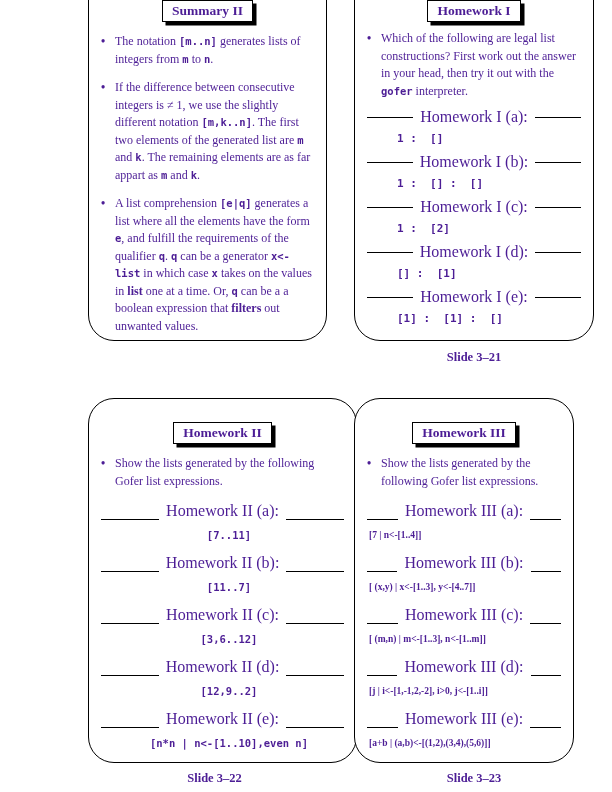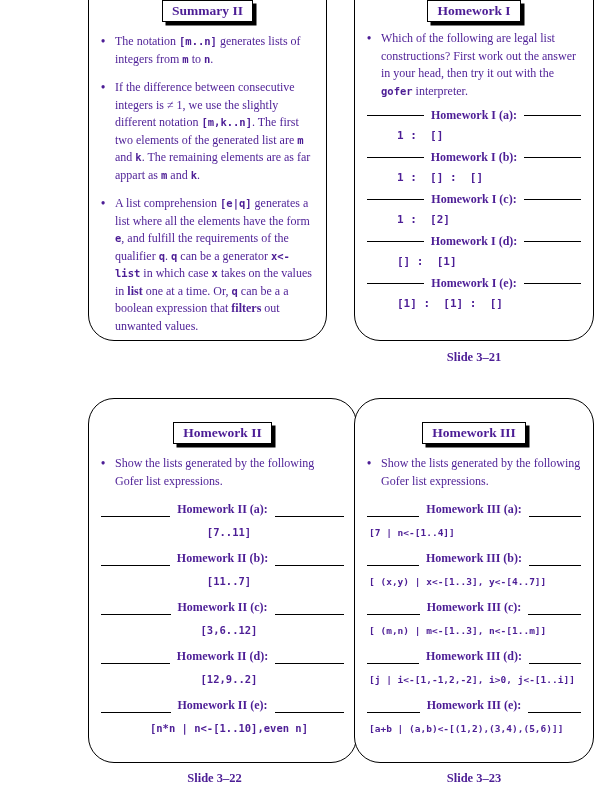--- a/index.html
+++ b/index.html
@@ -7,49 +7,49 @@
     position:relative;width:612px;height:792px;background:#ffffff;
     overflow:hidden;font-family:"Liberation Serif",serif;color:#4c1d95;margin-left:43px;
   }
   .slide{
     position:absolute;background:#fff;border:1.5px solid #000;
     border-radius:26px;box-sizing:border-box;
   }
   .pos-tl{left:45px;top:-34px;width:239px;height:375px;}
   .pos-tr{left:311px;top:-34px;width:240px;height:375px;}
   .pos-bl{left:45px;top:398px;width:269px;height:365px;}
-  .pos-br{left:311px;top:398px;width:240px;height:365px;}
+  .pos-br{left:311px;top:398px;width:220px;height:365px;}
 
   .titlebox{
     width:max-content;margin:23px auto 0;background:#fff;
     border:1.4px solid #000;box-shadow:3.5px 3.5px 0 #000;
     padding:1px 9px 2px;font-weight:bold;font-size:13.5px;line-height:17px;
   }
   .pos-tl .titlebox,.pos-tr .titlebox{margin-top:33px;}
 
   .slide-content{padding:0 12px;}
 
   .bullet{display:flex;margin-top:11px;font-size:12px;line-height:17.5px;}
   .pos-tr .bullet{margin-top:8px;}
   .marker{flex:0 0 14px;width:14px;font-weight:bold;}
   .btext{flex:1;}
   .mono{font-family:"DejaVu Sans Mono","Liberation Mono",monospace;font-weight:bold;font-size:10.5px;}
   .bold{font-weight:bold;}
 
-  .sec-head{display:flex;align-items:center;font-weight:bold;font-size:12px;margin:8px 0 6px;}
+  .sec-head{display:flex;align-items:center;font-weight:normal;font-size:16px;margin:8px 0 6px;}
   .sec-head .line{flex:1;border-top:1.3px solid #000;height:0;}
   .sec-head .label{margin:0 7px;white-space:nowrap;}
   .pos-bl .sec-head,.pos-br .sec-head{margin:12px 0 8px;align-items:flex-end;}
 
   .code{
     font-family:"DejaVu Sans Mono","Liberation Mono",monospace;font-weight:bold;
     font-size:11px;line-height:13px;white-space:pre;margin:6px 0 7px 30px;
   }
   .pos-bl .code{margin:9px 0 9px 13px;font-size:10.5px;text-align:center;}
-  .pos-br .code{margin:9px 0 9px 2px;font-size:9.5px;}
+  .pos-br .code{margin:9px 0 9px 2px;font-size:9.5px;font-family:Liberation Serif, serif;}
 
   .caption{position:absolute;text-align:center;font-weight:bold;font-size:12.5px;}
   .cap-tl{left:45px;top:350px;width:239px;}
   .cap-tr{left:311px;top:350px;width:240px;}
   .cap-bl{left:52px;top:771px;width:239px;}
   .cap-br{left:311px;top:771px;width:240px;}
 </style>
 </head>
 <body>
 

